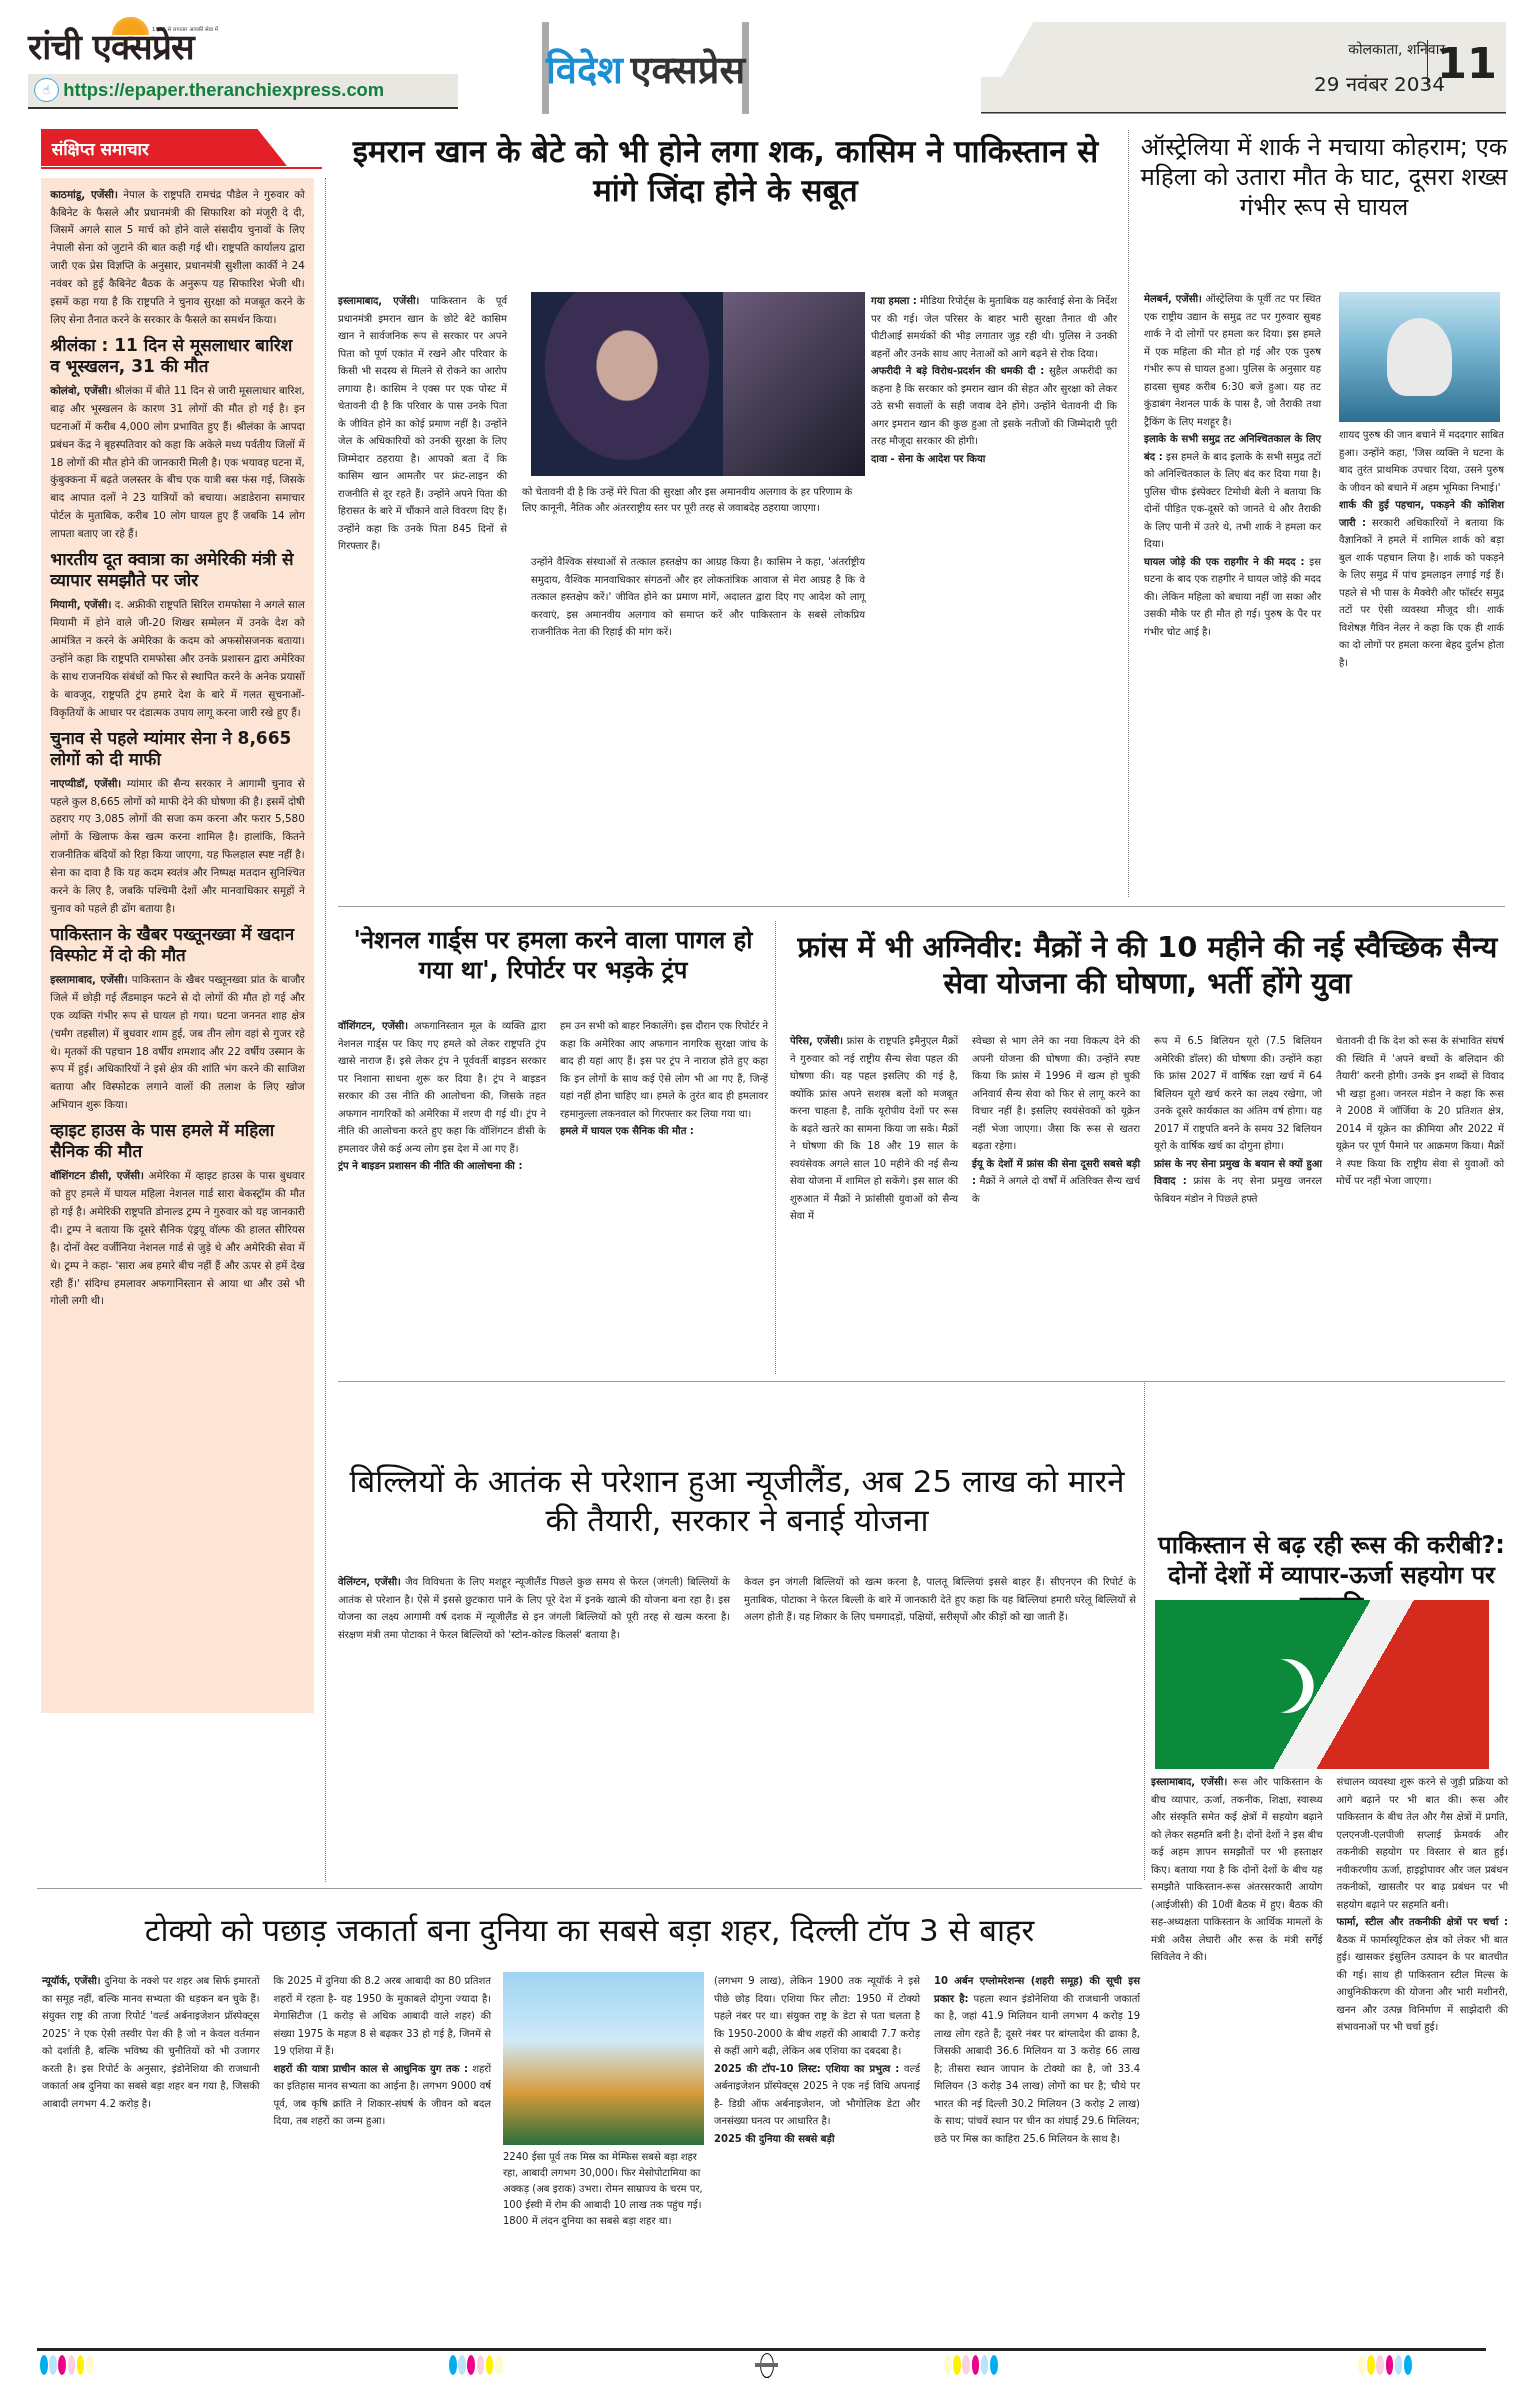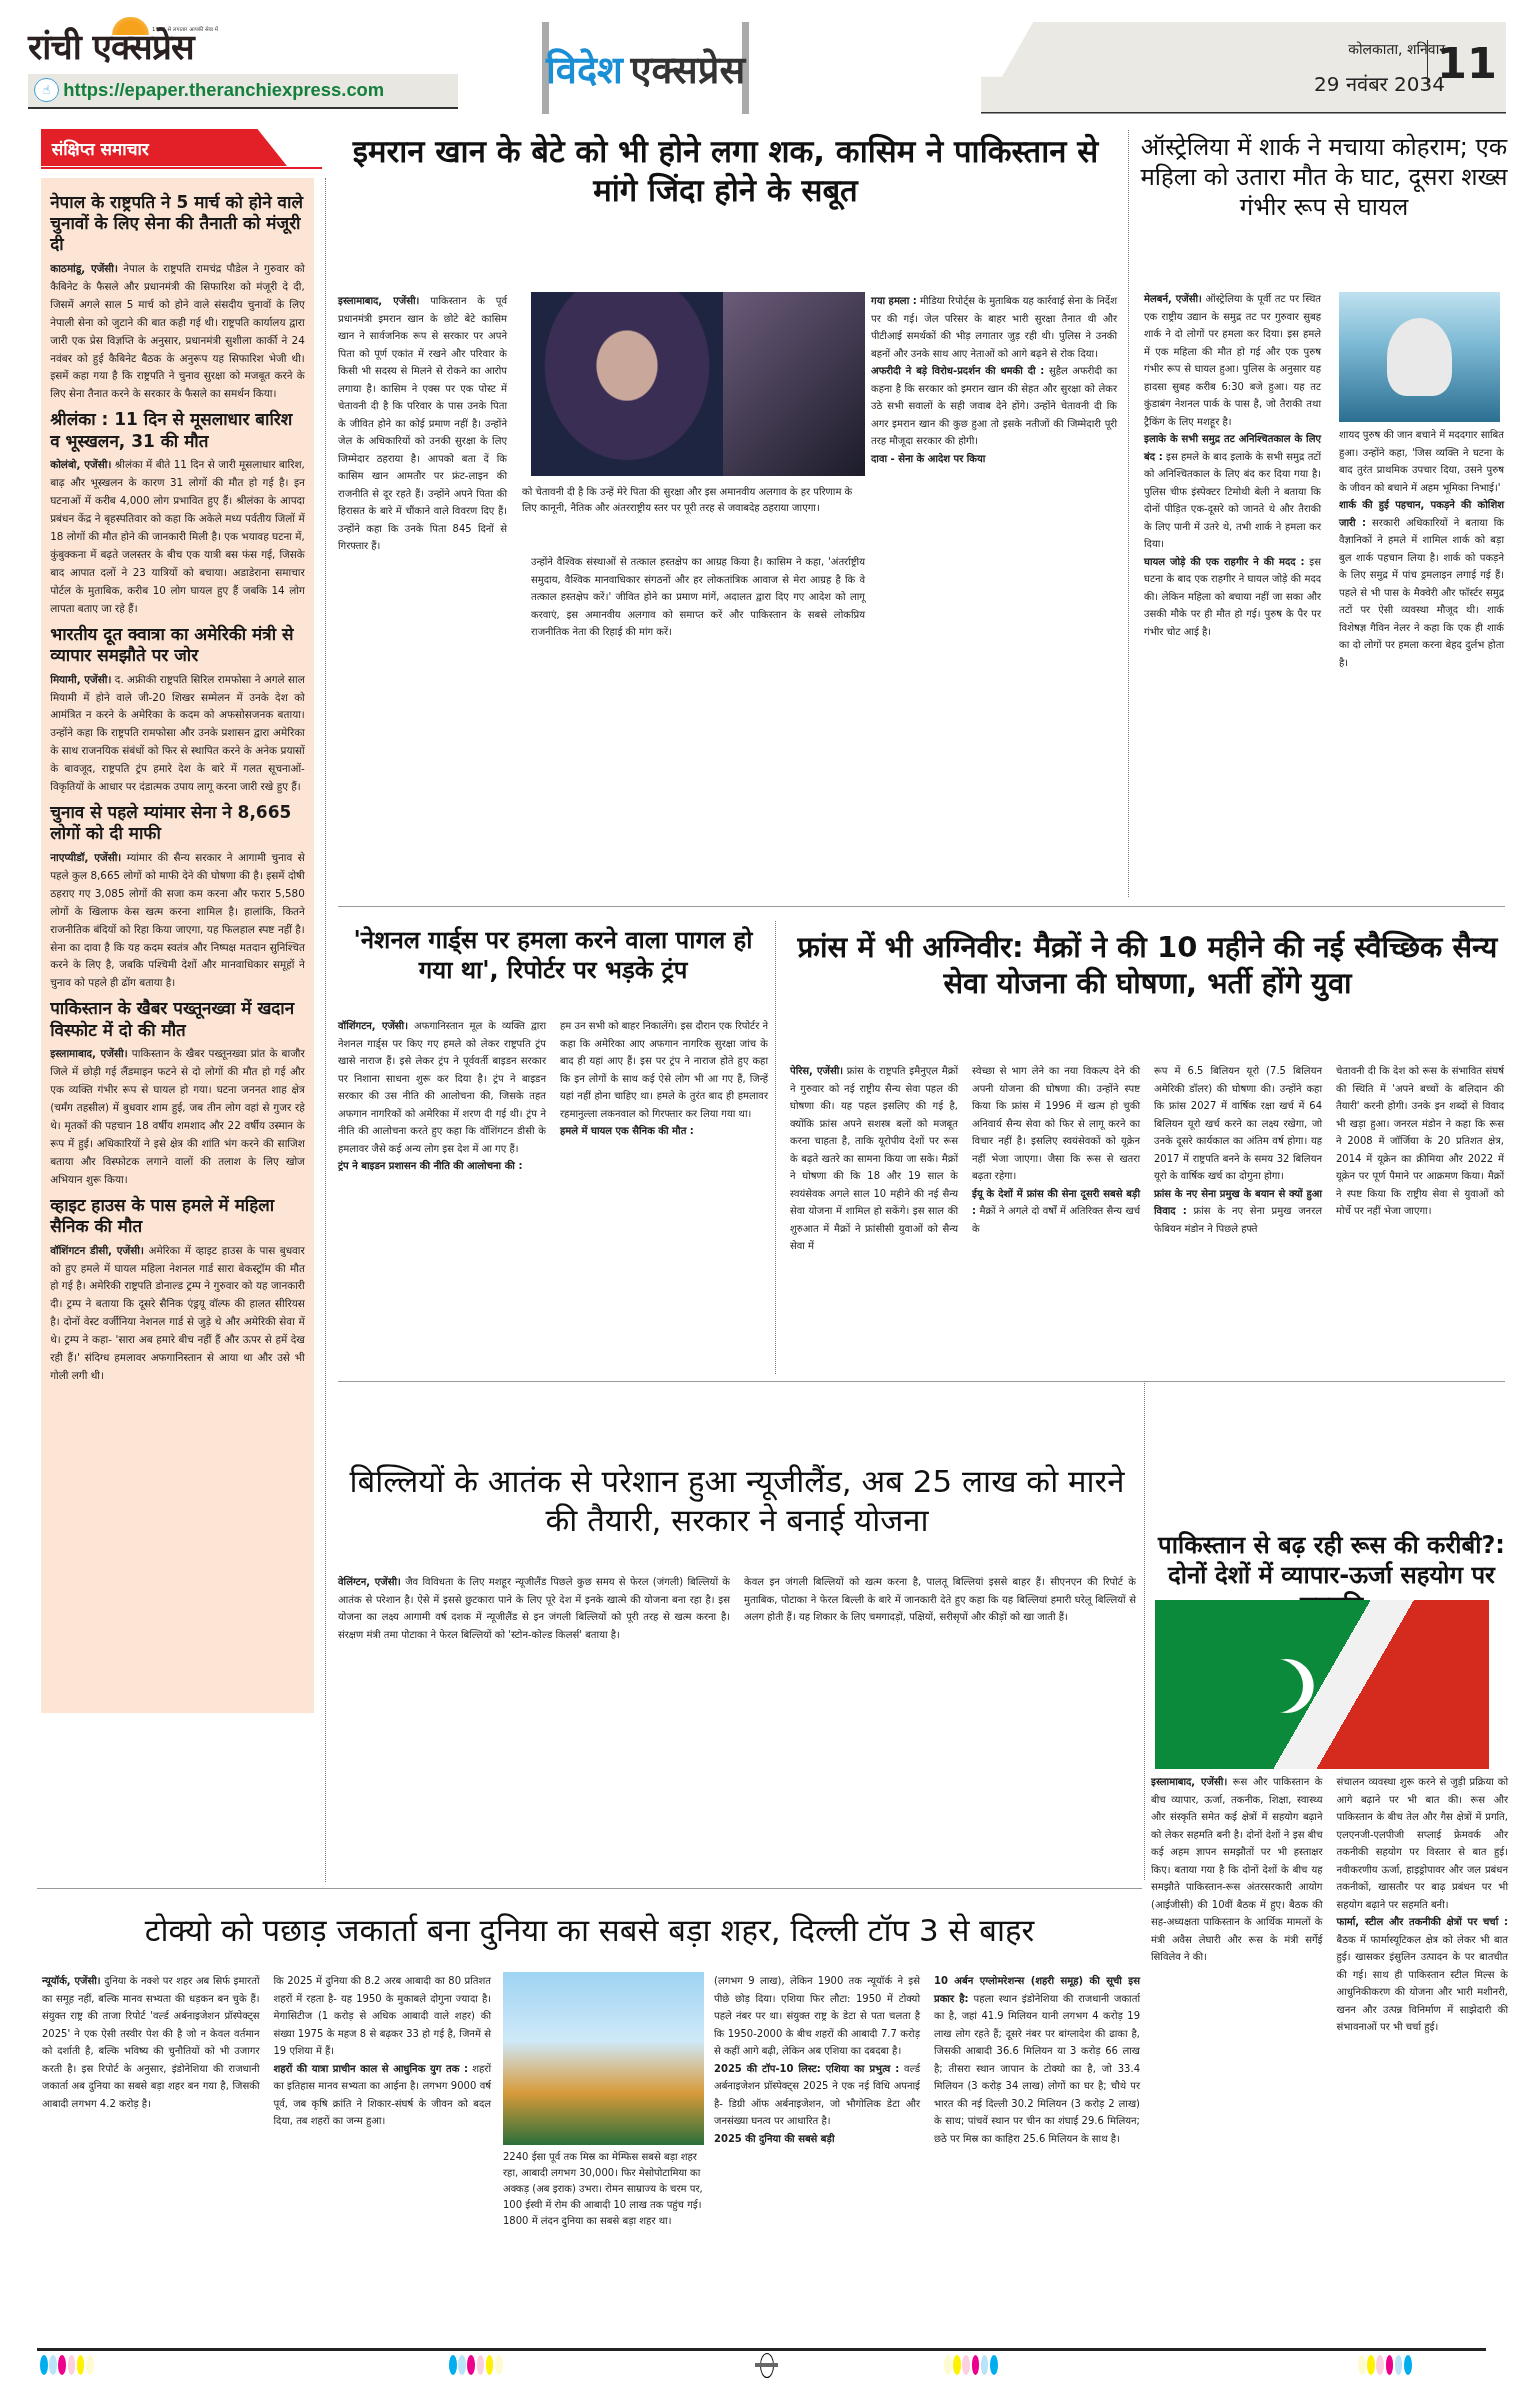--- a/index.html
+++ b/index.html
@@ -76,21 +76,20 @@
 <div class="dateblock">
   <div class="date-city">कोलकाता, शनिवार</div>
   <div class="date-full">29 नवंबर 2034</div>
   <div class="page-no">11</div>
 </div>
 
 <div class="briefs-label">संक्षिप्त समाचार</div>
 <div class="briefs-line"></div>
 <div class="briefs">
   <div class="brief">
-    <h3>नेपाल के राष्ट्रपति ने 5 मार्च को होने वाले चुनावों के लिए सेना की तैनाती को मंजूरी दी</h3>
     <p><b>काठमांडू, एजेंसी।</b> <span>नेपाल के राष्ट्रपति रामचंद्र पौडेल ने गुरुवार को कैबिनेट के फैसले और प्रधानमंत्री की सिफारिश को मंजूरी दे दी, जिसमें अगले साल 5 मार्च को होने वाले संसदीय चुनावों के लिए नेपाली सेना को जुटाने की बात कही गई थी। राष्ट्रपति कार्यालय द्वारा जारी एक प्रेस विज्ञप्ति के अनुसार, प्रधानमंत्री सुशीला कार्की ने 24 नवंबर को हुई कैबिनेट बैठक के अनुरूप यह सिफारिश भेजी थी। इसमें कहा गया है कि राष्ट्रपति ने चुनाव सुरक्षा को मजबूत करने के लिए सेना तैनात करने के सरकार के फैसले का समर्थन किया।</span></p>
   </div>
   <div class="brief">
     <h3>श्रीलंका : 11 दिन से मूसलाधार बारिश व भूस्खलन, 31 की मौत</h3>
     <p><b>कोलंबो, एजेंसी।</b> <span>श्रीलंका में बीते 11 दिन से जारी मूसलाधार बारिश, बाढ़ और भूस्खलन के कारण 31 लोगों की मौत हो गई है। इन घटनाओं में करीब 4,000 लोग प्रभावित हुए हैं। श्रीलंका के आपदा प्रबंधन केंद्र ने बृहस्पतिवार को कहा कि अकेले मध्य पर्वतीय जिलों में 18 लोगों की मौत होने की जानकारी मिली है। एक भयावह घटना में, कुंबुक्कना में बढ़ते जलस्तर के बीच एक यात्री बस फंस गई, जिसके बाद आपात दलों ने 23 यात्रियों को बचाया। अडाडेराना समाचार पोर्टल के मुताबिक, करीब 10 लोग घायल हुए हैं जबकि 14 लोग लापता बताए जा रहे हैं।</span></p>
   </div>
   <div class="brief">
     <h3>भारतीय दूत क्वात्रा का अमेरिकी मंत्री से व्यापार समझौते पर जोर</h3>
     <p><b>मियामी, एजेंसी।</b> <span>द. अफ्रीकी राष्ट्रपति सिरिल रामफोसा ने अगले साल मियामी में होने वाले जी-20 शिखर सम्मेलन में उनके देश को आमंत्रित न करने के अमेरिका के कदम को अफसोसजनक बताया। उन्होंने कहा कि राष्ट्रपति रामफोसा और उनके प्रशासन द्वारा अमेरिका के साथ राजनयिक संबंधों को फिर से स्थापित करने के अनेक प्रयासों के बावजूद, राष्ट्रपति ट्रंप हमारे देश के बारे में गलत सूचनाओं-विकृतियों के आधार पर दंडात्मक उपाय लागू करना जारी रखे हुए हैं।</span></p>
   </div>
@@ -147,21 +146,21 @@
 <div class="rule-h" style="left:338px; top:906px; width:1167px; height:0.8px; background:#999;"></div>
 
 <div class="headline" style="left:338px; top:925px; width:430px; font-size:24px;">'नेशनल गार्ड्स पर हमला करने वाला पागल हो गया था', रिपोर्टर पर भड़के ट्रंप</div>
 <div class="body-cols" style="left:338px; top:1017px; width:430px; height:361px;">
   <div class="col"><b>वॉशिंगटन, एजेंसी।</b> <span>अफगानिस्तान मूल के व्यक्ति द्वारा नेशनल गार्ड्स पर किए गए हमले को लेकर राष्ट्रपति ट्रंप खासे नाराज हैं। इसे लेकर ट्रंप ने पूर्ववर्ती बाइडन सरकार पर निशाना साधना शुरू कर दिया है। ट्रंप ने बाइडन सरकार की उस नीति की आलोचना की, जिसके तहत अफगान नागरिकों को अमेरिका में शरण दी गई थी। ट्रंप ने नीति की आलोचना करते हुए कहा कि वॉशिंगटन डीसी के हमलावर जैसे कई अन्य लोग इस देश में आ गए हैं।</span><br><b>ट्रंप ने बाइडन प्रशासन की नीति की आलोचना की :</b></div>
   <div class="col"><span>हम उन सभी को बाहर निकालेंगे। इस दौरान एक रिपोर्टर ने कहा कि अमेरिका आए अफगान नागरिक सुरक्षा जांच के बाद ही यहां आए हैं। इस पर ट्रंप ने नाराज होते हुए कहा कि इन लोगों के साथ कई ऐसे लोग भी आ गए हैं, जिन्हें यहां नहीं होना चाहिए था। हमले के तुरंत बाद ही हमलावर रहमानुल्ला लकनवाल को गिरफ्तार कर लिया गया था।</span><br><b>हमले में घायल एक सैनिक की मौत :</b></div>
 </div>
 <div class="vrule" style="left:775px; top:921px; height:453px;"></div>
 
 <div class="headline" style="left:783px; top:929px; width:729px; font-size:29px;">फ्रांस में भी अग्निवीर: मैक्रों ने की 10 महीने की नई स्वैच्छिक सैन्य सेवा योजना की घोषणा, भर्ती होंगे युवा</div>
-<div class="body-cols" style="left:790px; top:1032px; width:714px; height:345px;margin-top:30px;">
+<div class="body-cols" style="left:790px; top:1032px; width:714px; height:345px;">
   <div class="col"><b>पेरिस, एजेंसी।</b> <span>फ्रांस के राष्ट्रपति इमैनुएल मैक्रों ने गुरुवार को नई राष्ट्रीय सैन्य सेवा पहल की घोषणा की। यह पहल इसलिए की गई है, क्योंकि फ्रांस अपने सशस्त्र बलों को मजबूत करना चाहता है, ताकि यूरोपीय देशों पर रूस के बढ़ते खतरे का सामना किया जा सके। मैक्रों ने घोषणा की कि 18 और 19 साल के स्वयंसेवक अगले साल 10 महीने की नई सैन्य सेवा योजना में शामिल हो सकेंगे। इस साल की शुरुआत में मैक्रों ने फ्रांसीसी युवाओं को सैन्य सेवा में</span></div>
   <div class="col"><span>स्वेच्छा से भाग लेने का नया विकल्प देने की अपनी योजना की घोषणा की। उन्होंने स्पष्ट किया कि फ्रांस में 1996 में खत्म हो चुकी अनिवार्य सैन्य सेवा को फिर से लागू करने का विचार नहीं है। इसलिए स्वयंसेवकों को यूक्रेन नहीं भेजा जाएगा। जैसा कि रूस से खतरा बढ़ता रहेगा।</span><br><b>ईयू के देशों में फ्रांस की सेना दूसरी सबसे बड़ी :</b> <span>मैक्रों ने अगले दो वर्षों में अतिरिक्त सैन्य खर्च के</span></div>
   <div class="col"><span>रूप में 6.5 बिलियन यूरो (7.5 बिलियन अमेरिकी डॉलर) की घोषणा की। उन्होंने कहा कि फ्रांस 2027 में वार्षिक रक्षा खर्च में 64 बिलियन यूरो खर्च करने का लक्ष्य रखेगा, जो उनके दूसरे कार्यकाल का अंतिम वर्ष होगा। यह 2017 में राष्ट्रपति बनने के समय 32 बिलियन यूरो के वार्षिक खर्च का दोगुना होगा।</span><br><b>फ्रांस के नए सेना प्रमुख के बयान से क्यों हुआ विवाद :</b> <span>फ्रांस के नए सेना प्रमुख जनरल फेबियन मंडोन ने पिछले हफ्ते</span></div>
   <div class="col">चेतावनी दी कि देश को रूस के संभावित संघर्ष की स्थिति में 'अपने बच्चों के बलिदान की तैयारी' करनी होगी। उनके इन शब्दों से विवाद भी खड़ा हुआ। जनरल मंडोन ने कहा कि रूस ने 2008 में जॉर्जिया के 20 प्रतिशत क्षेत्र, 2014 में यूक्रेन का क्रीमिया और 2022 में यूक्रेन पर पूर्ण पैमाने पर आक्रमण किया। मैक्रों ने स्पष्ट किया कि राष्ट्रीय सेवा से युवाओं को मोर्चे पर नहीं भेजा जाएगा।</div>
 </div>
 
 <div class="rule-h" style="left:338px; top:1381px; width:1167px; height:0.8px; background:#999;"></div>
 
 <div class="headline" style="left:338px; top:1462px; width:798px; font-size:31px; font-weight:normal;">बिल्लियों के आतंक से परेशान हुआ न्यूजीलैंड, अब 25 लाख को मारने की तैयारी, सरकार ने बनाई योजना</div>
 <div class="body-cols" style="left:338px; top:1573px; width:798px; height:307px;">

